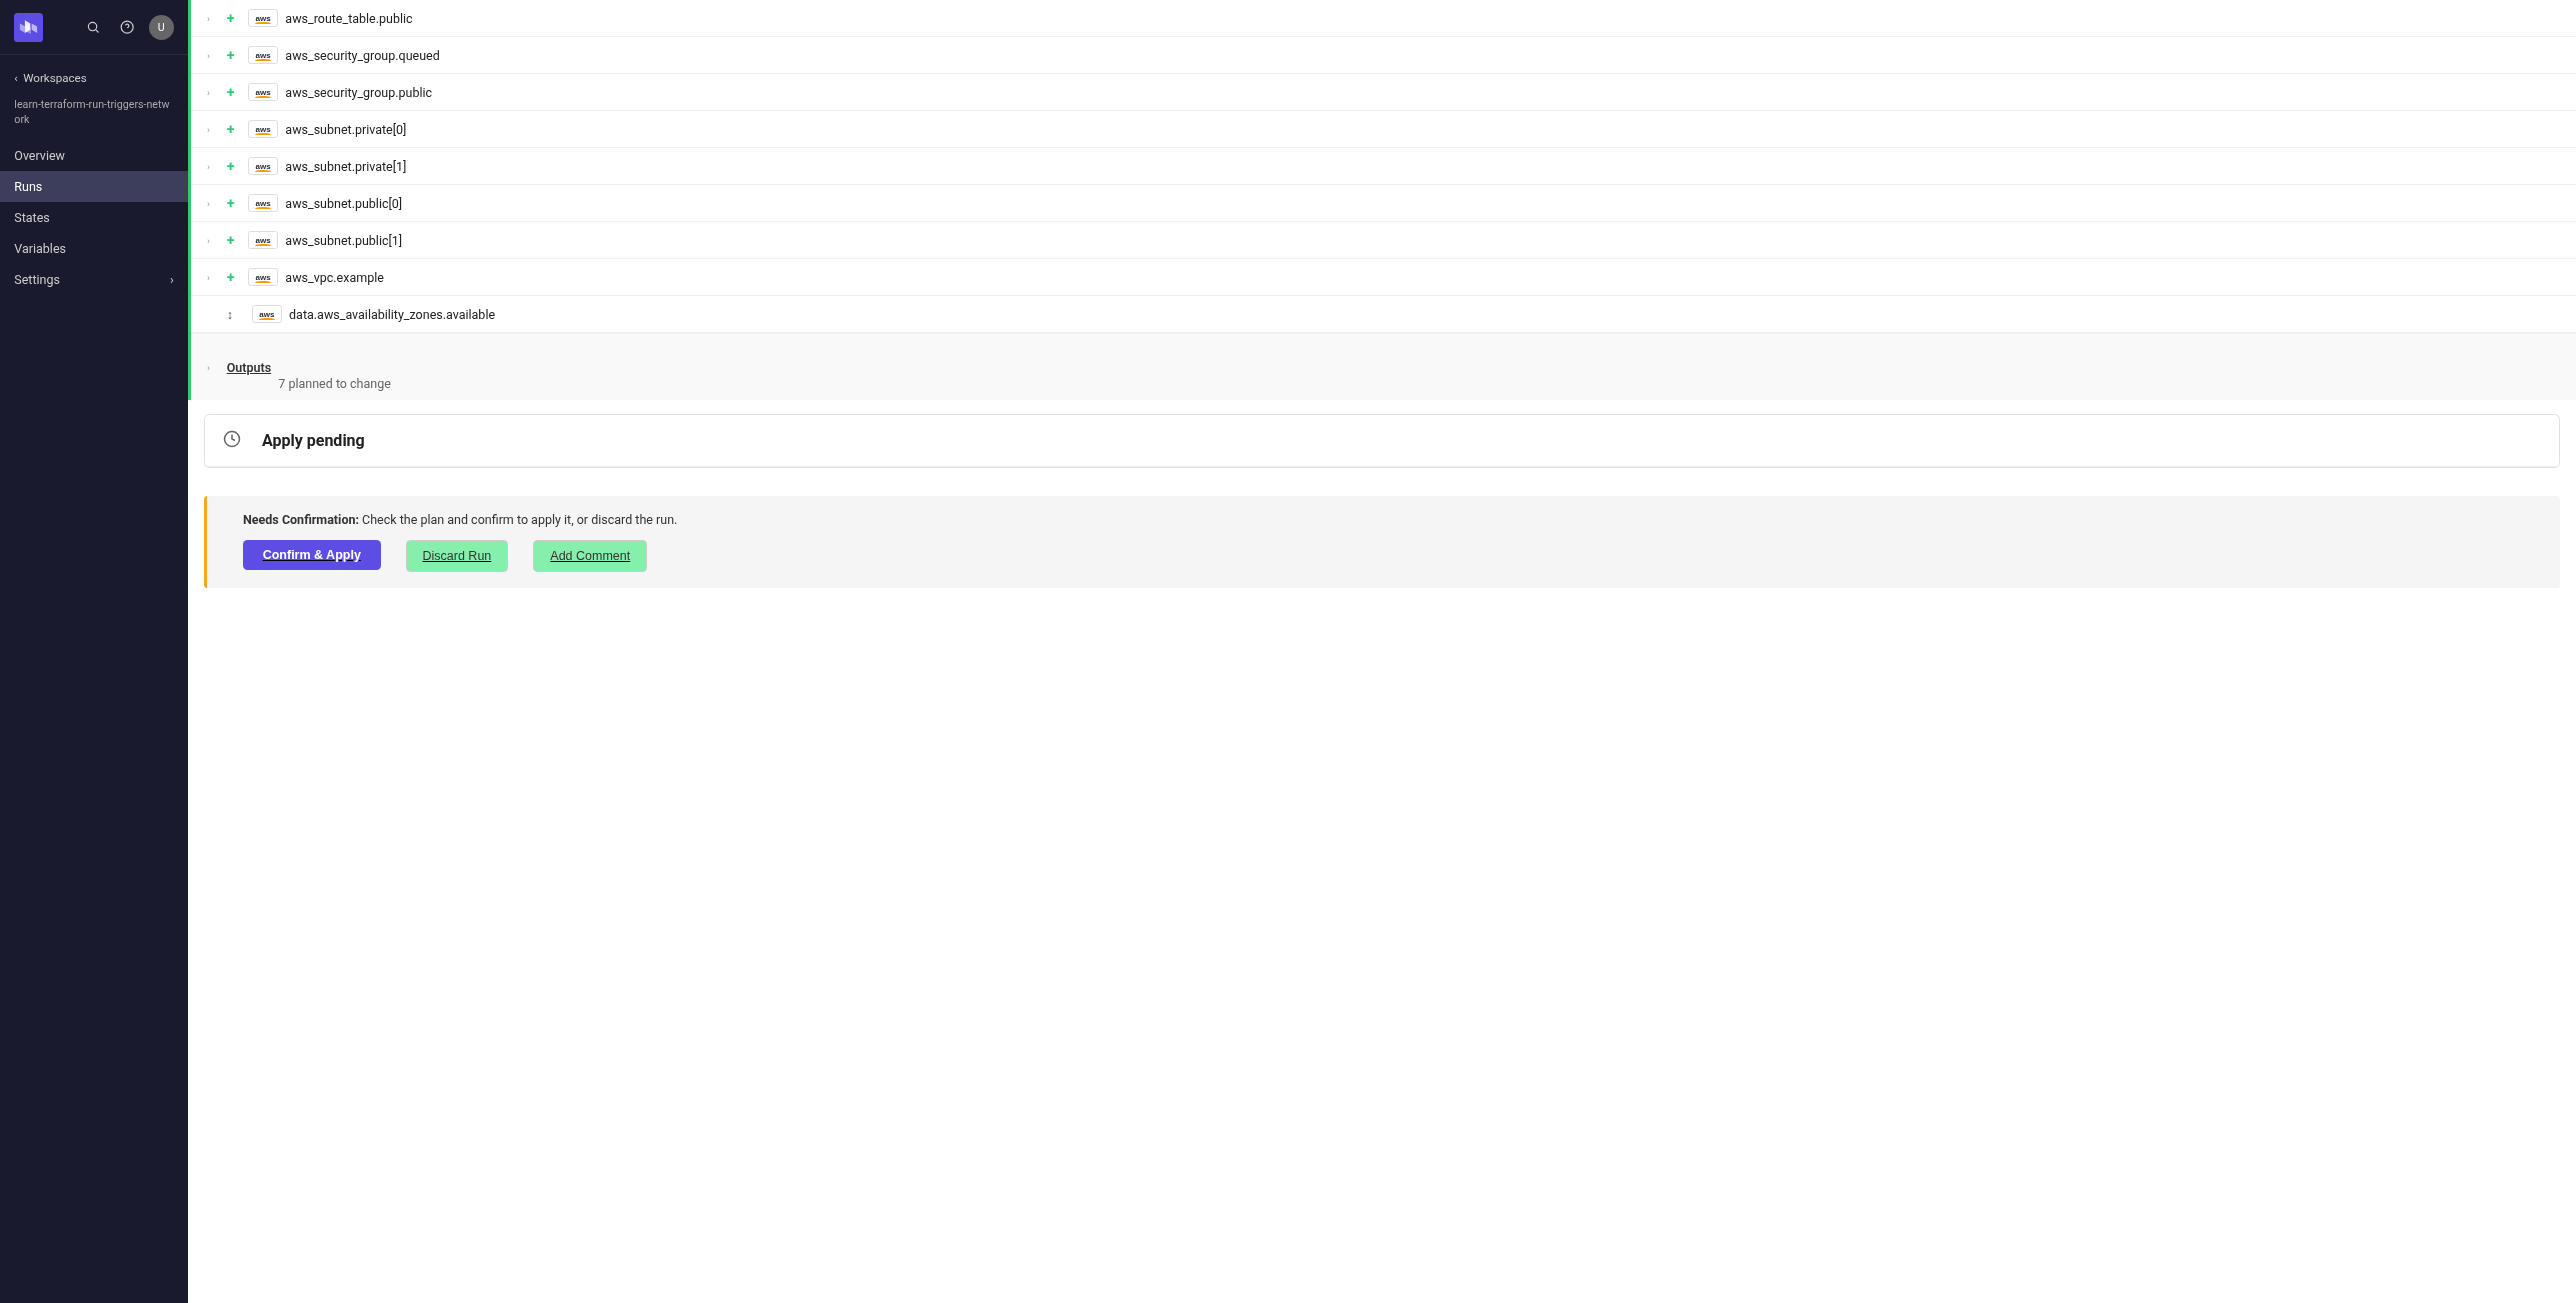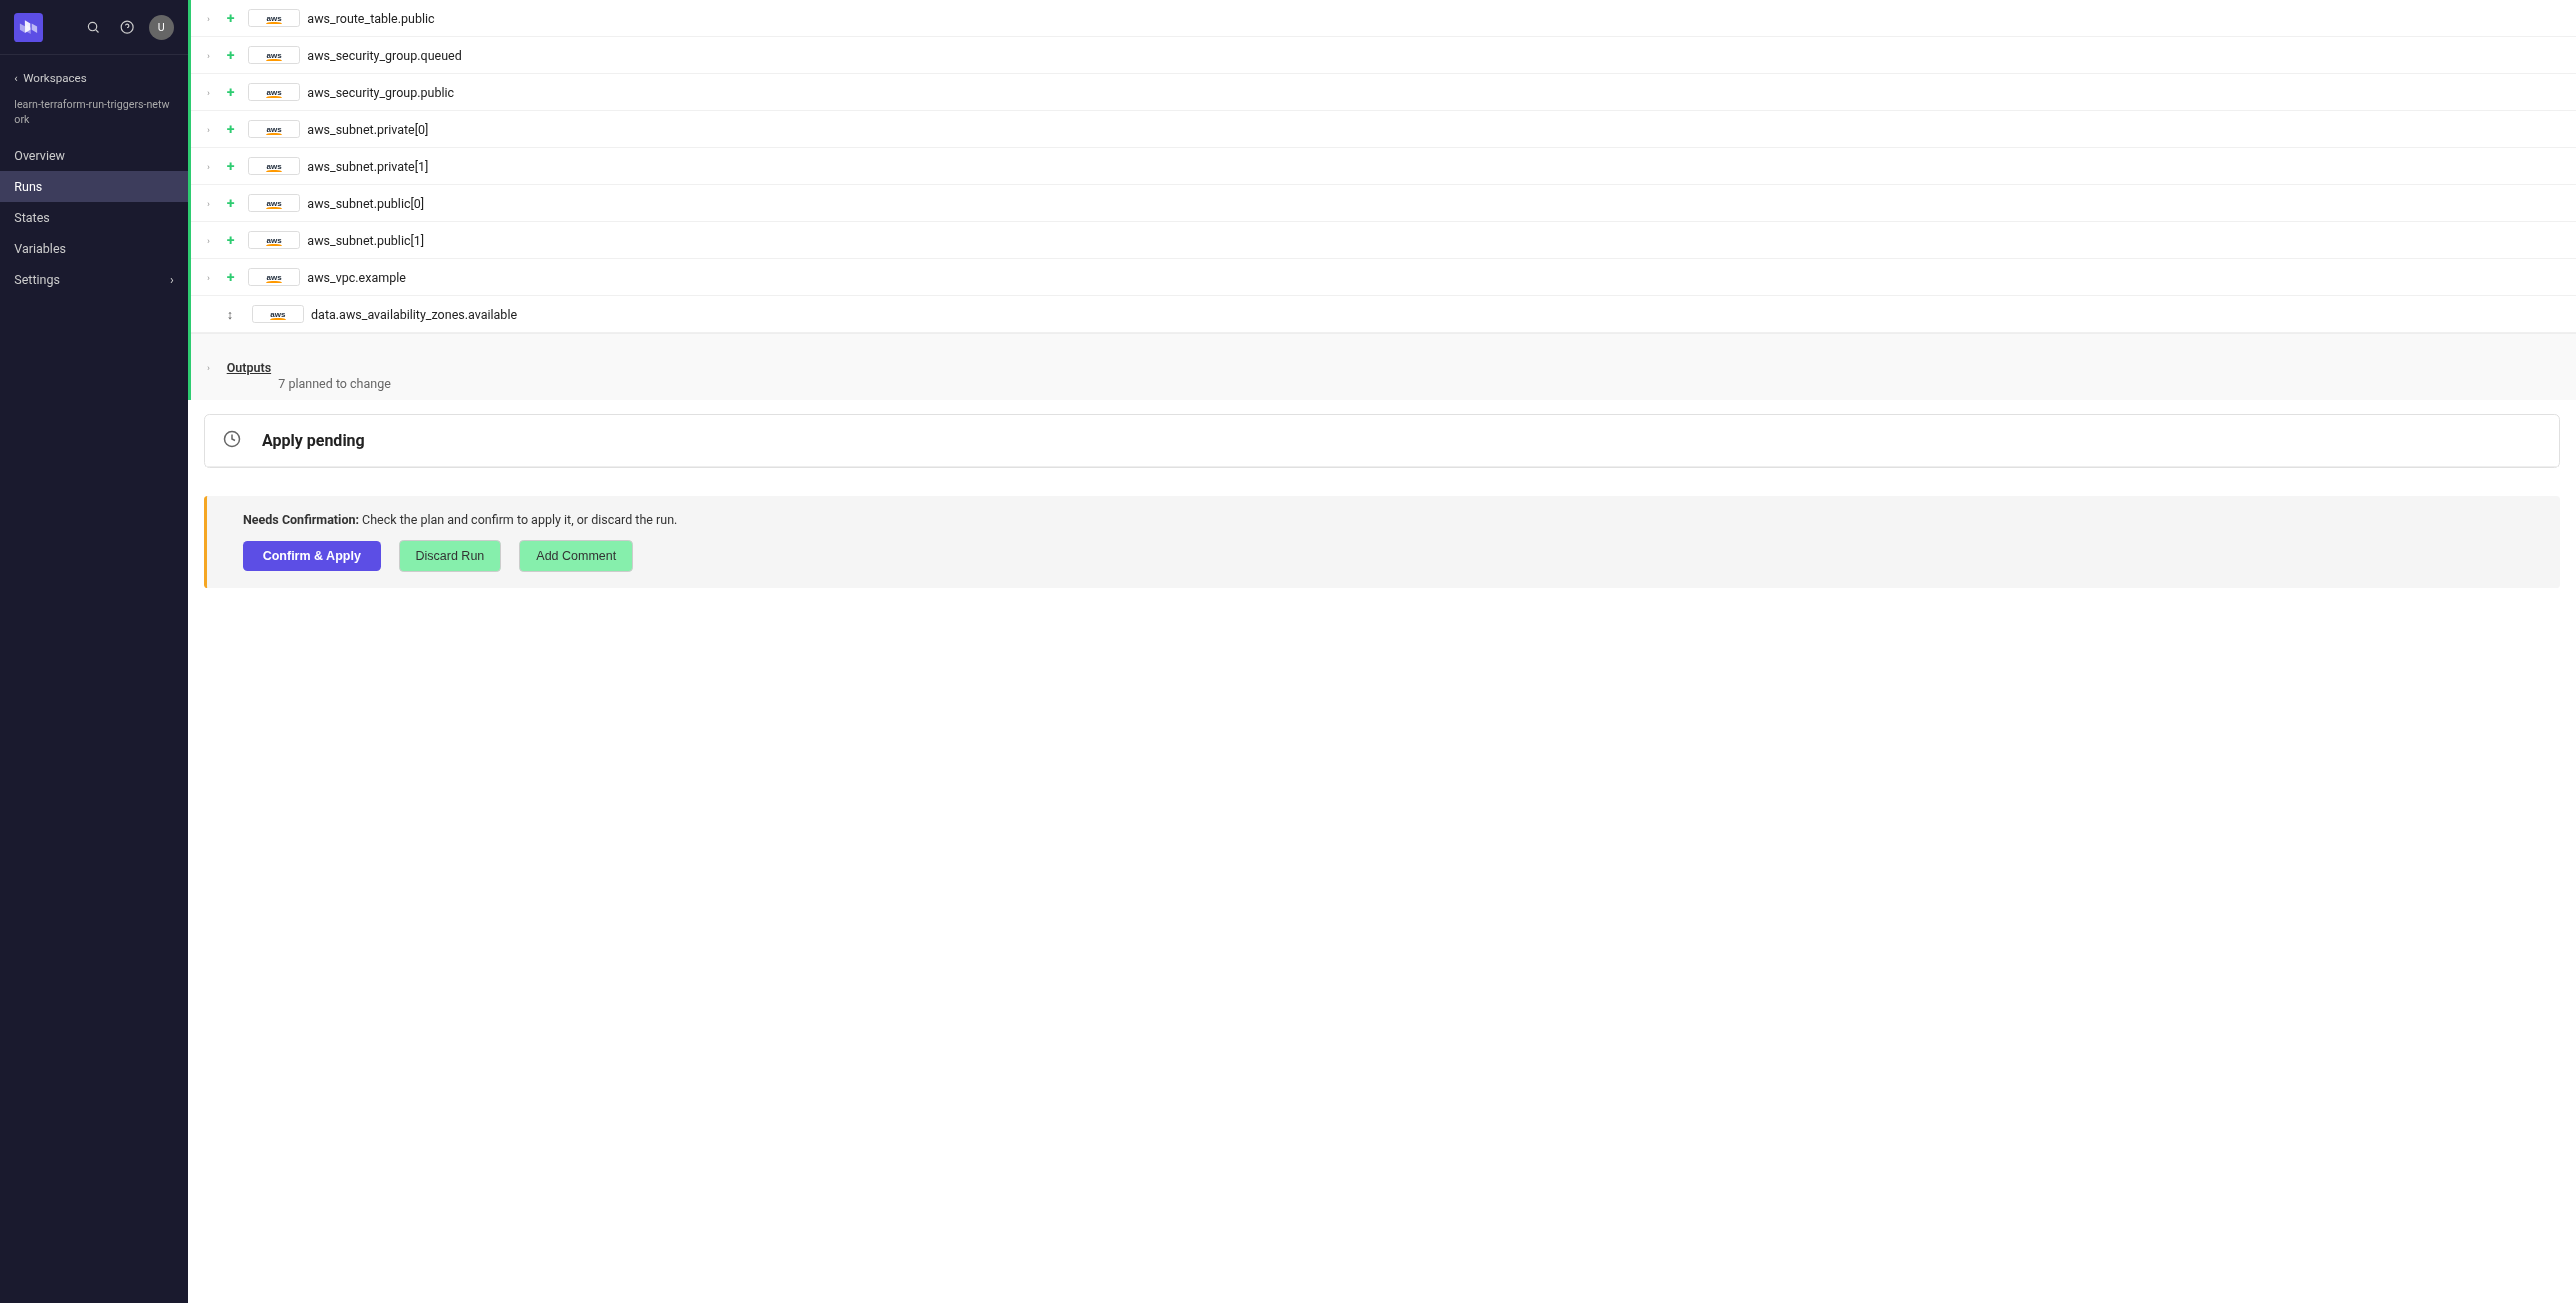--- a/index.html
+++ b/index.html
@@ -130,21 +130,21 @@
     }
     .updown-icon {
       color: #555;
       font-size: 12.5px;
       width: 18px;
     }
     .aws-badge {
       display: inline-flex;
       align-items: center;
       justify-content: center;
-      width: 52px;
+      width: 30px;
       height: 18px;
       background: #fff;
       border: 0.9px solid #ddd;
       border-radius: 2.7px;
       font-size: 8px;
       font-weight: bold;
       color: #232f3e;
       position: relative;
       overflow: hidden;
     }
@@ -249,22 +249,23 @@
     }
     .confirmation-text {
       font-size: 12.5px;
       color: #333;
     }
     .confirmation-text strong {
       font-weight: 700;
     }
     .confirmation-actions {
       display: flex;
-      align-items: center;
-      gap: 18px;
+      align-items: flex-start;
+      gap: 25px;
+      text-decoration: underline;
     }
     .btn-confirm {
       background: #5c4ee5;
       color: #fff;
       border: none;
       border-radius: 4.5px;
       padding: 8px 19.7px;
       font-size: 12.5px;
       font-weight: 600;
       cursor: pointer;

